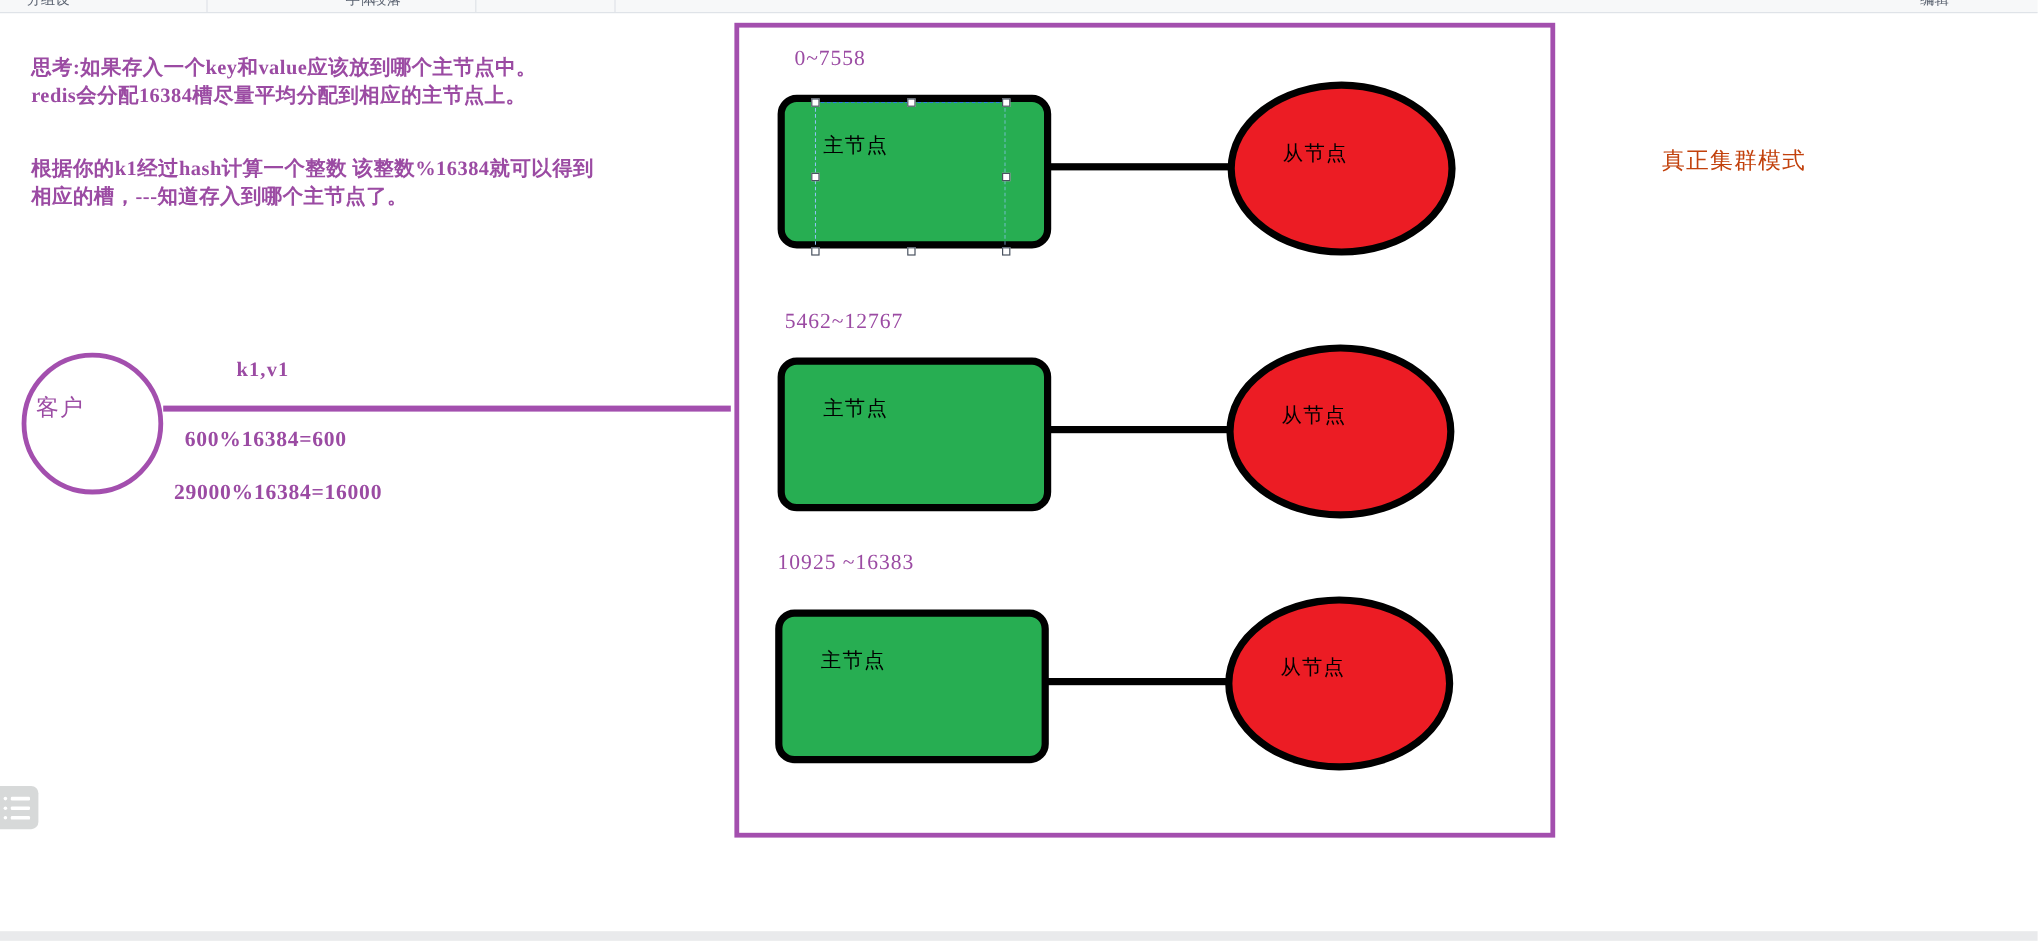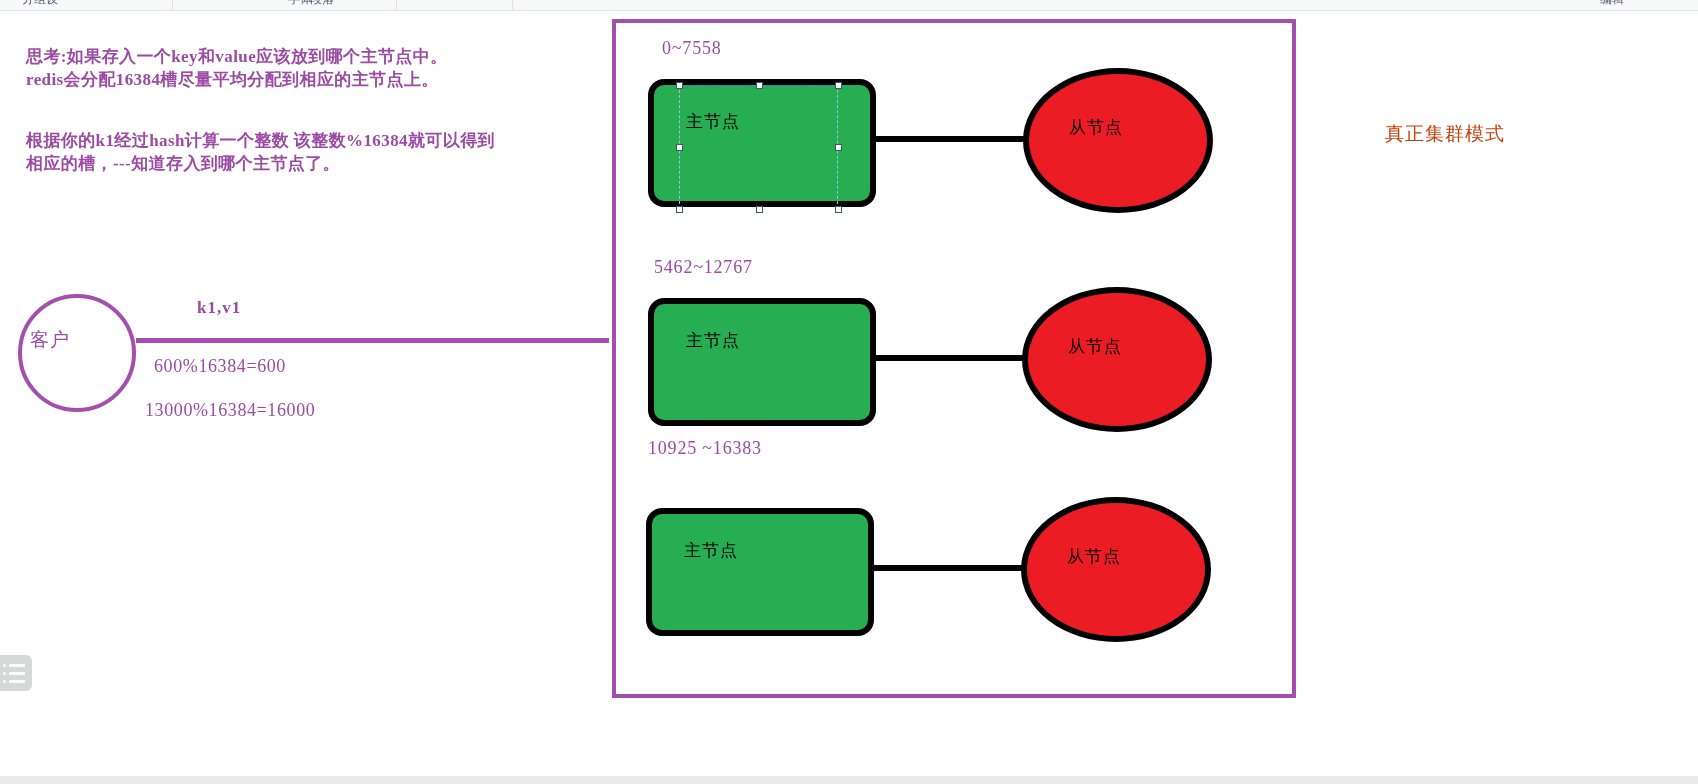--- a/index.html
+++ b/index.html
@@ -113,20 +113,21 @@
     font-weight: bold;
     font-size: 17px;
     letter-spacing: 1px;
   }
   .formula {
     position: absolute;
     color: #9b4ba3;
     font-family: "Liberation Serif", serif;
     font-size: 18px;
     letter-spacing: 0.6px;
+    font-weight: bold;
   }
   .formula-1 { left: 154px; top: 339px; }
   .formula-2 { left: 145px; top: 383px; }
 
   
   .cluster-box {
     position: absolute;
     left: 612px;
     top: 2px;
     width: 684px;
@@ -284,21 +285,21 @@
 redis会分配16384槽尽量平均分配到相应的主节点上。</div>
   <div class="note note-2">根据你的k1经过hash计算一个整数 该整数%16384就可以得到
 相应的槽，---知道存入到哪个主节点了。</div>
 
   <div class="client-circle"></div>
   <div class="client-label">客户</div>
   <div class="client-line"></div>
 
   <div class="kv-label">k1,v1</div>
   <div class="formula formula-1">600%16384=600</div>
-  <div class="formula formula-2">13000%16384=16000</div>
+  <div class="formula formula-2">29000%16384=16000</div>
 
   <div class="cluster-box"></div>
 
   <div class="range-label" style="left:662px; top:21px;">0~7558</div>
   <div class="master" style="left:648px; top:62px;"></div>
   <div class="master-label" style="left:686px; top:93px;">主节点</div>
   <div class="link" style="left:872px; top:119px; width:155px;"></div>
   <div class="slave" style="left:1023px; top:51px;"></div>
   <div class="slave-label" style="left:1069px; top:99px;">从节点</div>
 
@@ -313,21 +314,21 @@
     <div class="handle" style="left:155px; top:120px;"></div>
   </div>
 
   <div class="range-label" style="left:654px; top:240px;">5462~12767</div>
   <div class="master" style="left:648px; top:281px;"></div>
   <div class="master-label" style="left:686px; top:312px;">主节点</div>
   <div class="link" style="left:872px; top:338px; width:155px;"></div>
   <div class="slave" style="left:1022px; top:270px;"></div>
   <div class="slave-label" style="left:1068px; top:318px;">从节点</div>
 
-  <div class="range-label" style="left:648px; top:421px;">10925 ~16383</div>
+  <div class="range-label" style="left:648px; top:441px;">10925 ~16383</div>
   <div class="master" style="left:646px; top:491px;"></div>
   <div class="master-label" style="left:684px; top:522px;">主节点</div>
   <div class="link" style="left:870px; top:548px; width:155px;"></div>
   <div class="slave" style="left:1021px; top:480px;"></div>
   <div class="slave-label" style="left:1067px; top:528px;">从节点</div>
 
   <div class="caption-right">真正集群模式</div>
 
   <div class="tool-icon">
     <b class="d1"></b>

